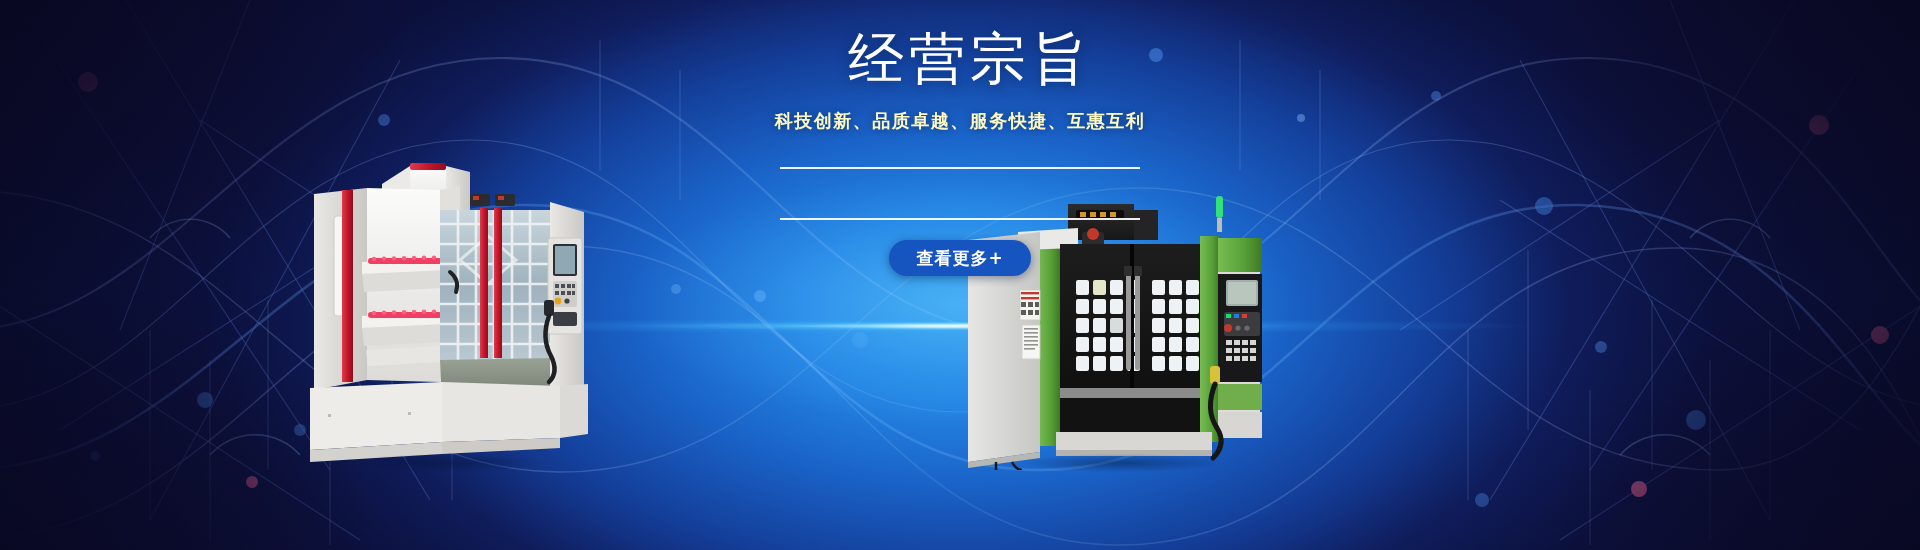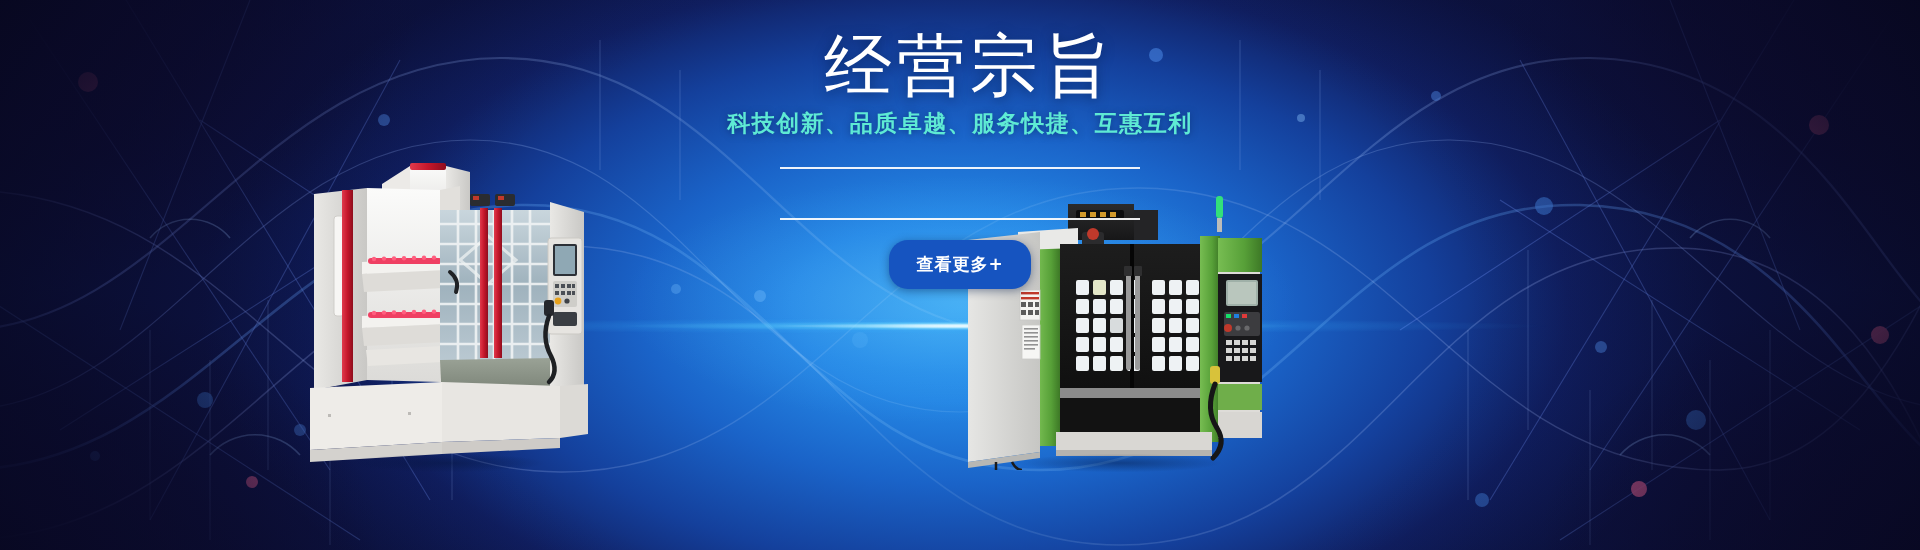--- a/index.html
+++ b/index.html
@@ -59,49 +59,49 @@
     width:900px;height:330px;
     background:radial-gradient(ellipse 50% 50% at 50% 50%, rgba(120,210,255,.34) 0%, rgba(80,180,255,.14) 45%, rgba(60,160,255,0) 75%);
   }
 
   
   .content{position:absolute;left:0;top:0;width:1920px;height:550px;}
   .title{
     position:absolute;left:0;right:0;top:28px;
     text-align:center;
     color:#ffffff;
-    font-size:68px;line-height:1.12;
+    font-size:56px;line-height:1.12;
     letter-spacing:5px;
     font-weight:400;
     text-shadow:0 2px 12px rgba(4,26,70,.55);
     padding-left:20px;
   }
   .subtitle{
     position:absolute;left:0;right:0;top:110px;
-    text-align:center;color:#5eead4;
-    font-size:23px;line-height:1.2;letter-spacing:1.5px;font-weight:600;
+    text-align:center;color:#fef9c3;
+    font-size:18px;line-height:1.2;letter-spacing:1.5px;font-weight:600;
     text-shadow:0 1px 7px rgba(4,26,70,.5);
   }
   .rule{
     position:absolute;left:50%;transform:translateX(-50%);
     width:360px;height:2px;background:#ffffff;opacity:.92;
   }
   .rule-top{top:167px;}
   .rule-bot{top:218px;}
   .tagline{
     position:absolute;left:0;right:0;top:173px;
     text-align:center;color:#ffffff;
     font-size:28px;line-height:1.2;letter-spacing:1px;font-weight:600;
     text-shadow:0 1px 7px rgba(4,26,70,.5);
   }
   .cta{
     position:absolute;left:50%;transform:translateX(-50%);
     top:240px;
     display:inline-flex;align-items:center;justify-content:center;
-    width:142px;height:49px;
+    width:142px;height:36px;
     border:none;border-radius:19px;
     background:#1654c0;
     color:#ffffff;font-size:17px;letter-spacing:1px;font-weight:600;
     font-family:"DejaVu Sans","Liberation Sans",sans-serif;
     cursor:pointer;
     box-shadow:0 2px 10px rgba(3,24,72,.45);
   }
 
   
   .machine{position:absolute;}

